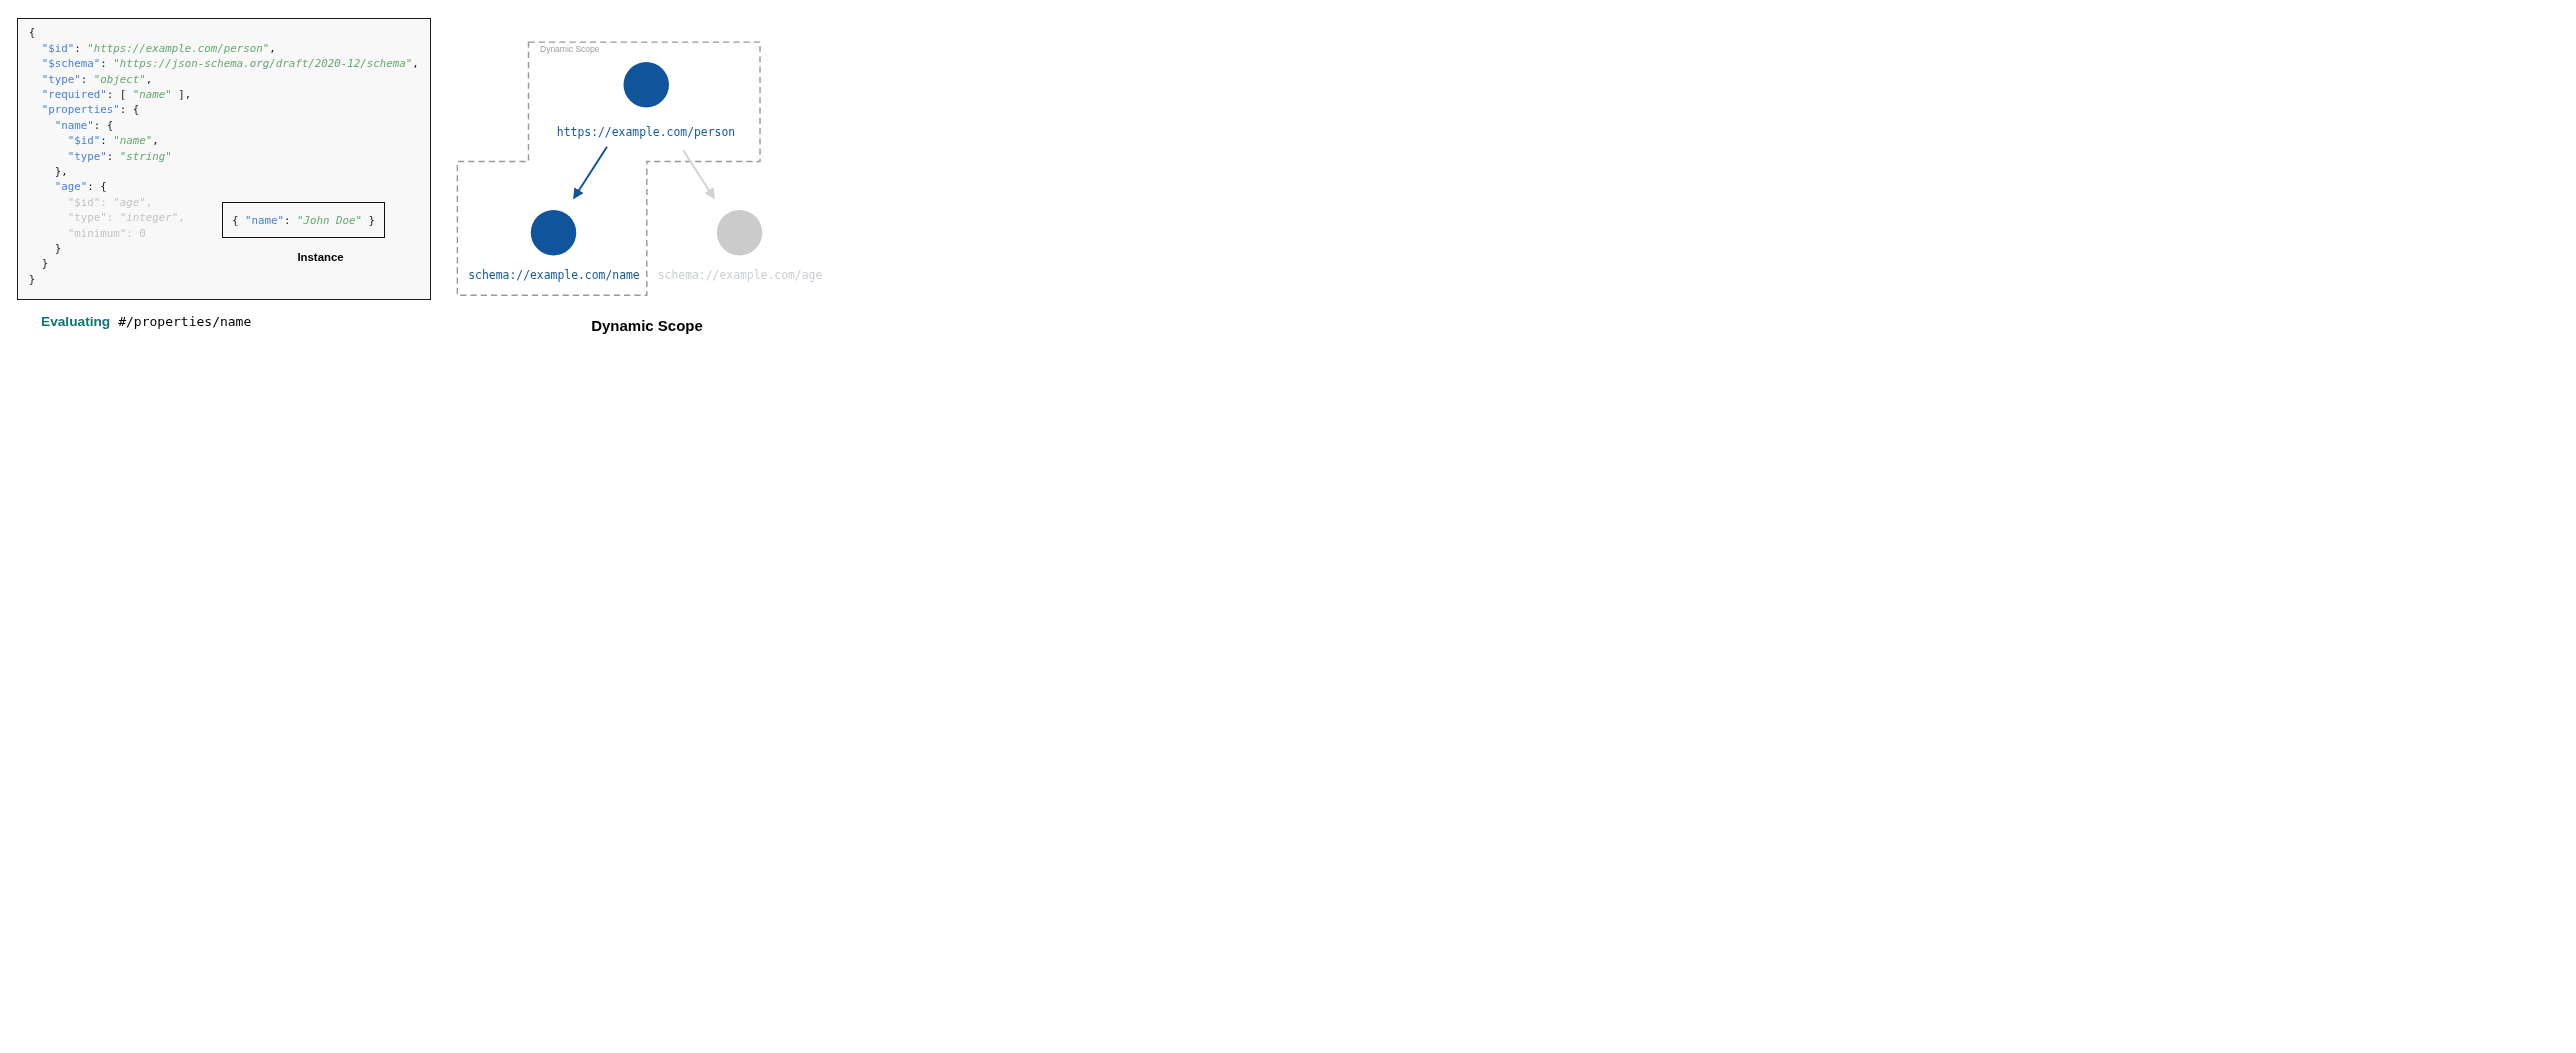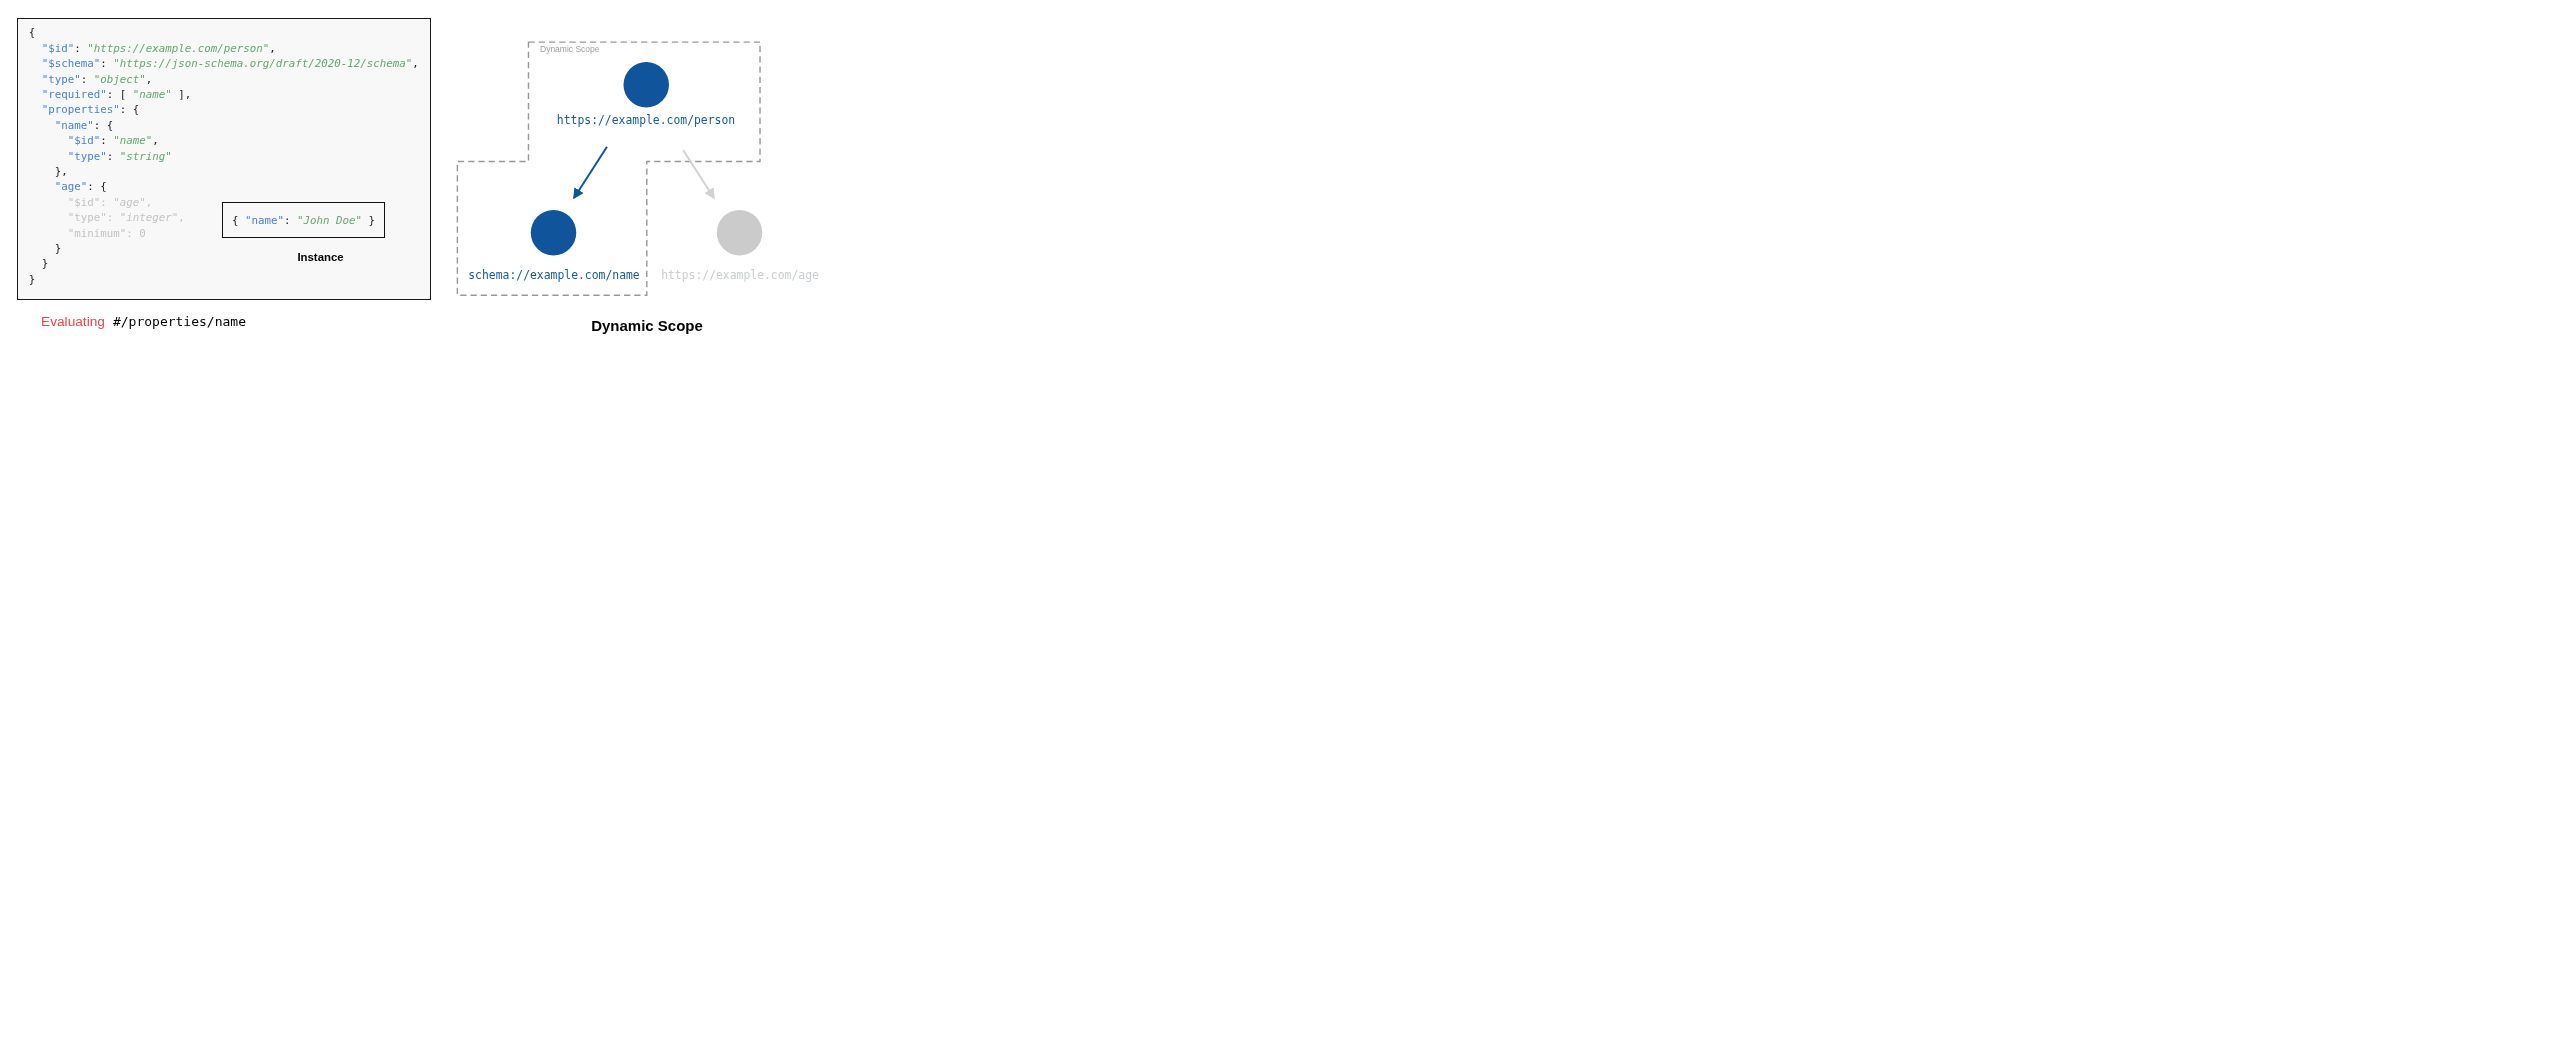--- a/index.html
+++ b/index.html
@@ -26,21 +26,21 @@
   .instance-box{
     position:absolute;left:222px;top:202px;width:161px;height:34px;
     border:1.7px solid #111111;display:flex;align-items:center;justify-content:center;
     font-family:"DejaVu Sans Mono",monospace;font-size:10.8px;white-space:pre;
   }
   .instance-label{
     position:absolute;left:238px;top:251px;width:165px;text-align:center;
     font-weight:bold;font-size:11.4px;color:#000;
   }
   .caption{position:absolute;left:41px;top:314px;white-space:nowrap;}
-  .cap-bold{font-weight:normal;font-size:13.7px;color:#ef4444;}
+  .cap-bold{font-weight:bold;font-size:13.7px;color:#0f766e;}
   .cap-mono{font-family:"DejaVu Sans Mono",monospace;font-size:13px;color:#000;margin-left:8px;}
   
   .diagram-svg{position:absolute;left:0;top:0;}
   .lbl{
     position:absolute;width:194px;text-align:center;white-space:nowrap;
     font-family:"DejaVu Sans Mono",monospace;font-size:11.4px;
   }
   .lbl-blue{color:#155a9c;}
   .lbl-gray{color:#caced1;}
   .scope-label{
@@ -79,18 +79,18 @@
   <path d="M928,74 H1335 V284 H1136 V519 H803 V284 H928 Z" fill="none" stroke="#999999" stroke-width="2.5" stroke-dasharray="11 7"></path>
   <line x1="1066" y1="258" x2="1008" y2="348" stroke="#10559c" stroke-width="3.5" marker-end="url(#head-blue)"></line>
   <line x1="1200" y1="264" x2="1254" y2="348" stroke="#d2d2d2" stroke-width="3.5" marker-end="url(#head-gray)"></line>
   <circle cx="1135" cy="149" r="40" fill="#10559c"></circle>
   <circle cx="972" cy="409" r="40" fill="#10559c"></circle>
   <circle cx="1299" cy="409" r="40" fill="#cbcbcb"></circle>
 </svg>
 
 <div class="scope-label">Dynamic Scope</div>
 
-<div class="lbl lbl-blue" style="left:549px;top:113px;text-align:center;">https://example.com/person</div>
+<div class="lbl lbl-blue" style="left:549px;top:125px;text-align:center;">https://example.com/person</div>
 <div class="lbl lbl-blue" style="left:457px;top:268px;">schema://example.com/name</div>
-<div class="lbl lbl-gray" style="left:643px;top:268px;">https://example.com/age</div>
+<div class="lbl lbl-gray" style="left:643px;top:268px;">schema://example.com/age</div>
 
 <div class="diagram-title">Dynamic Scope</div>
 
 
 </body></html>

